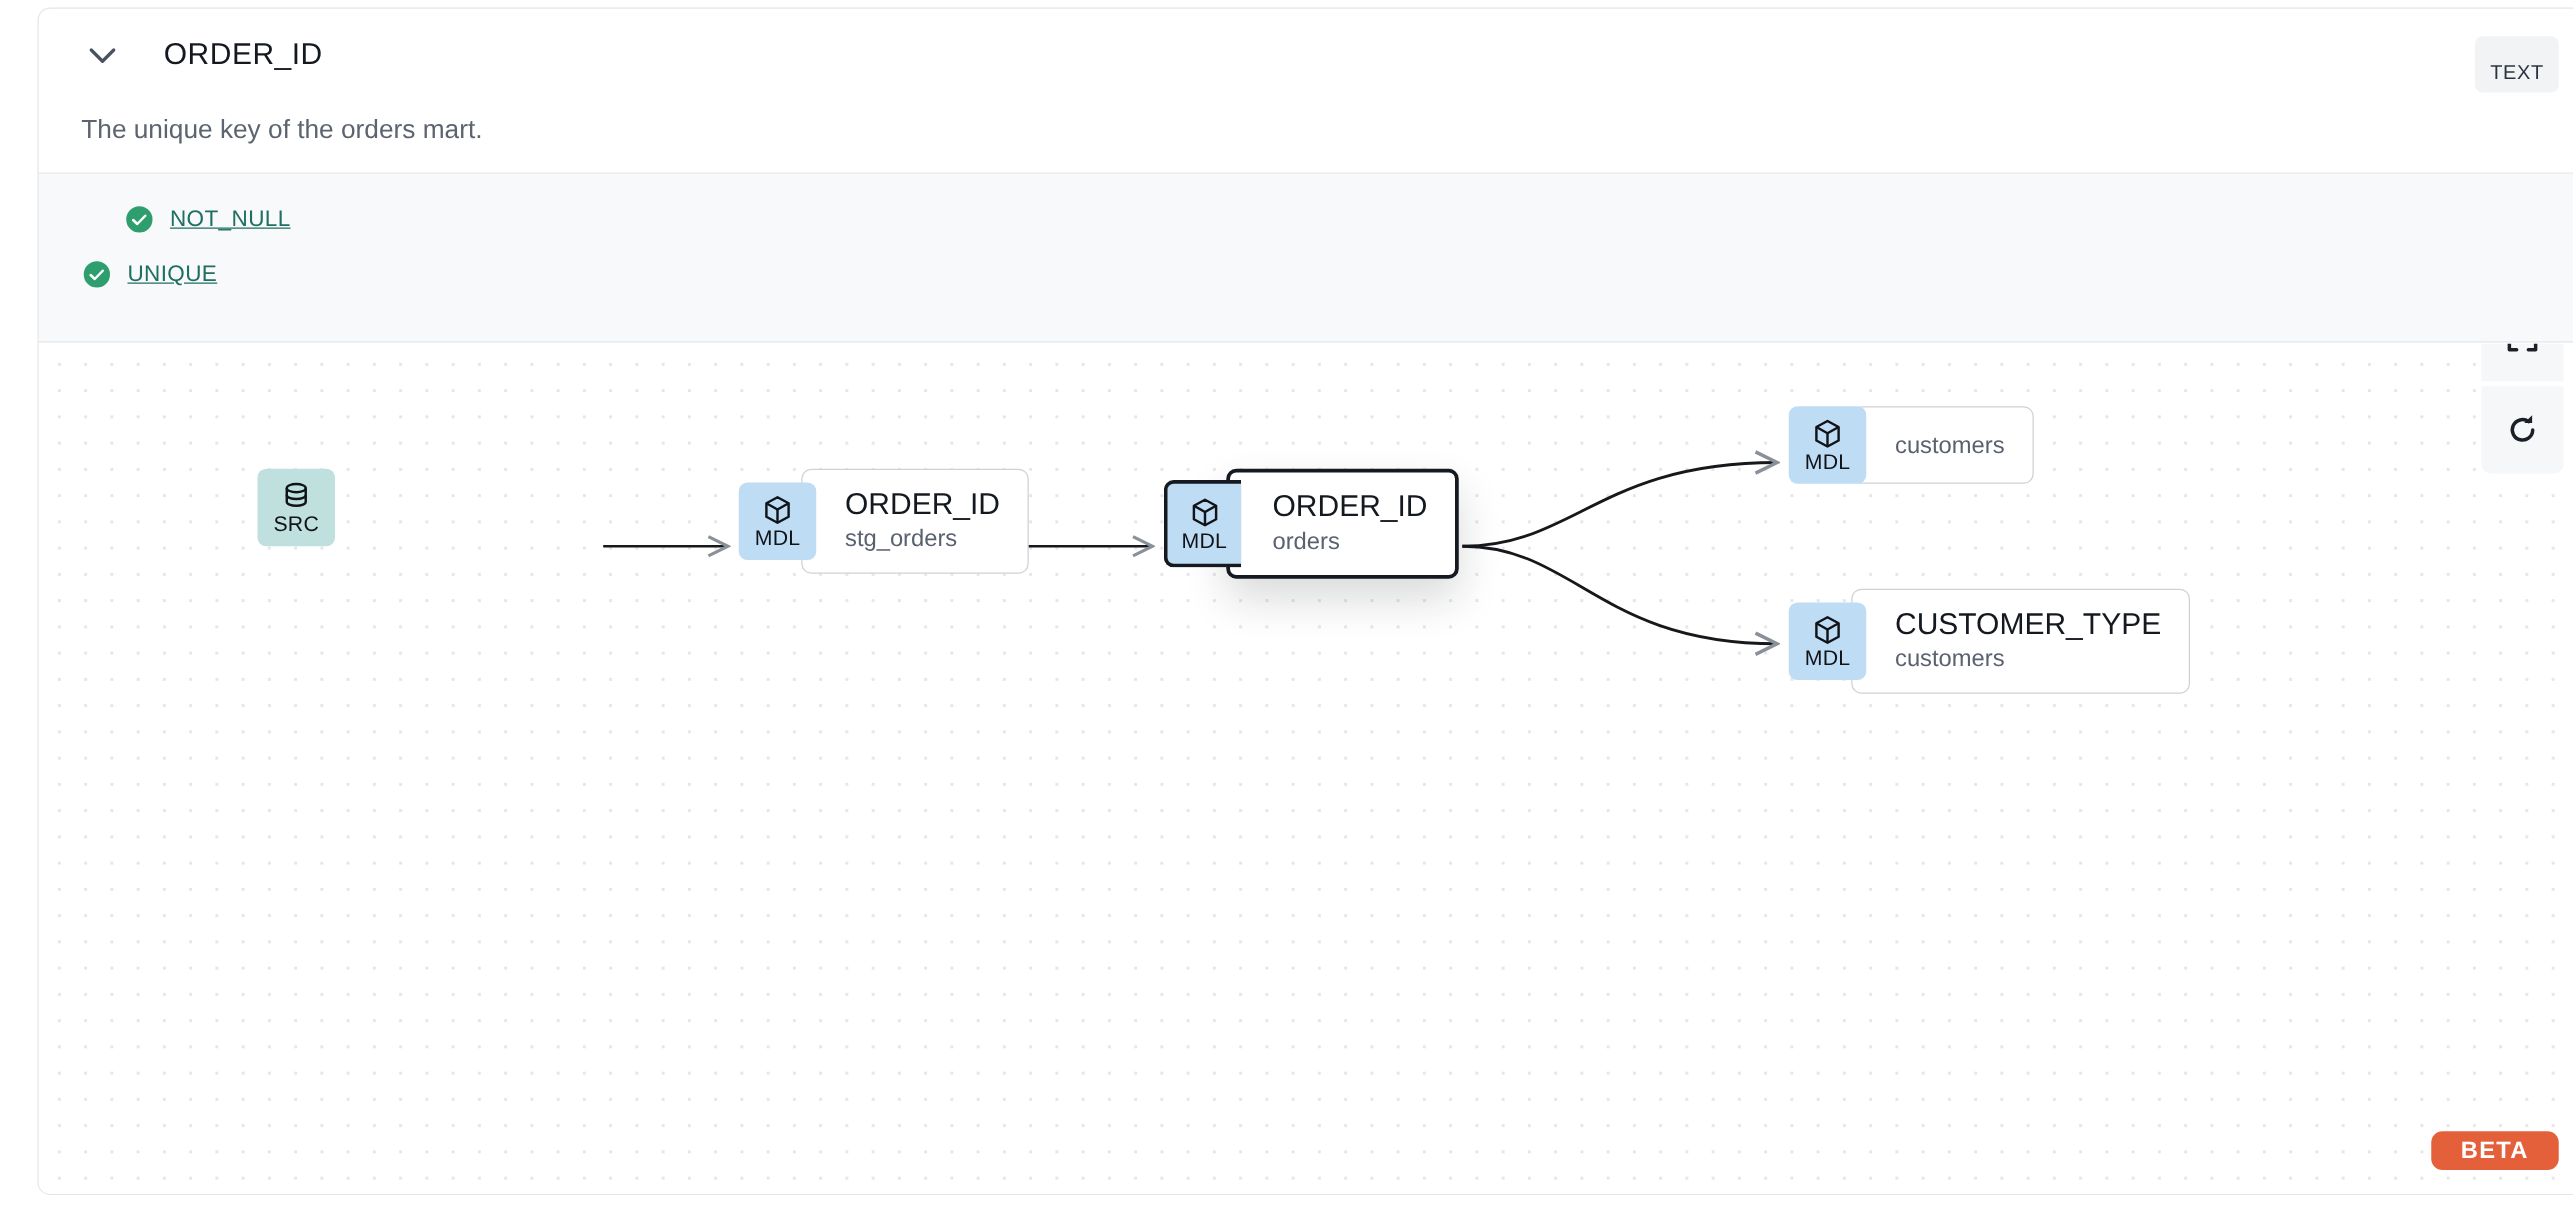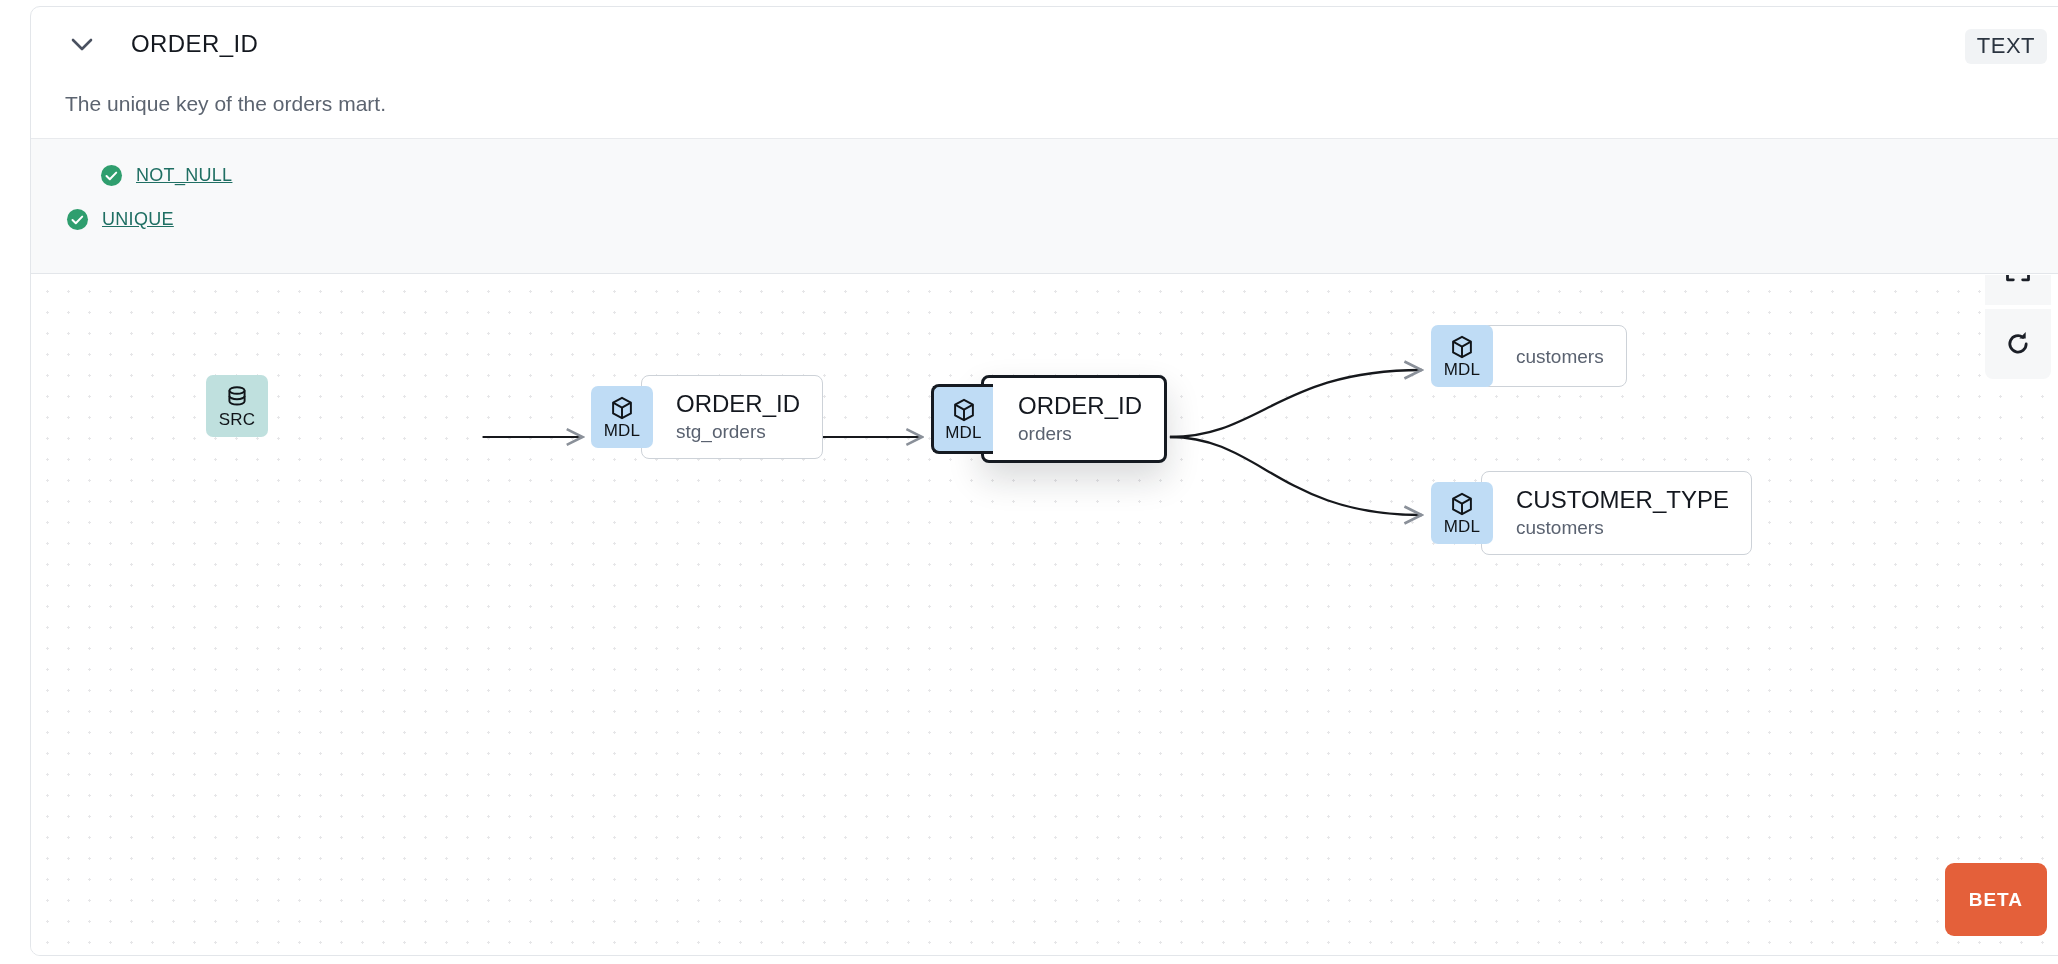--- a/index.html
+++ b/index.html
@@ -55,23 +55,23 @@
     font-weight: 400;
     white-space: nowrap;
   }
 
   .type-badge {
     position: absolute;
     right: 26px;
     top: 22px;
     background: #f1f3f5;
     color: #2b3440;
-    font-size: 22px;
+    font-size: 16px;
     letter-spacing: 0.5px;
-    padding: 6px 12px 7px 12px;
+    padding: 22px 12px 7px 12px;
     border-radius: 6px;
     line-height: 1;
     text-align: right;
   }
 
   .description {
     position: absolute;
     left: 34px;
     top: 85px;
     font-size: 21px;
@@ -249,21 +249,21 @@
 
   .beta-badge {
     position: absolute;
     right: 26px;
     bottom: 20px;
     background: #e4603a;
     color: #ffffff;
     font-size: 19px;
     font-weight: bold;
     letter-spacing: 1px;
-    padding: 27px 24px;
+    padding: 6px 24px;
     border-radius: 9px;
     line-height: 1;
     cursor: pointer;
   }
 </style>
 </head>
 <body>
 
 <div class="card">
 

